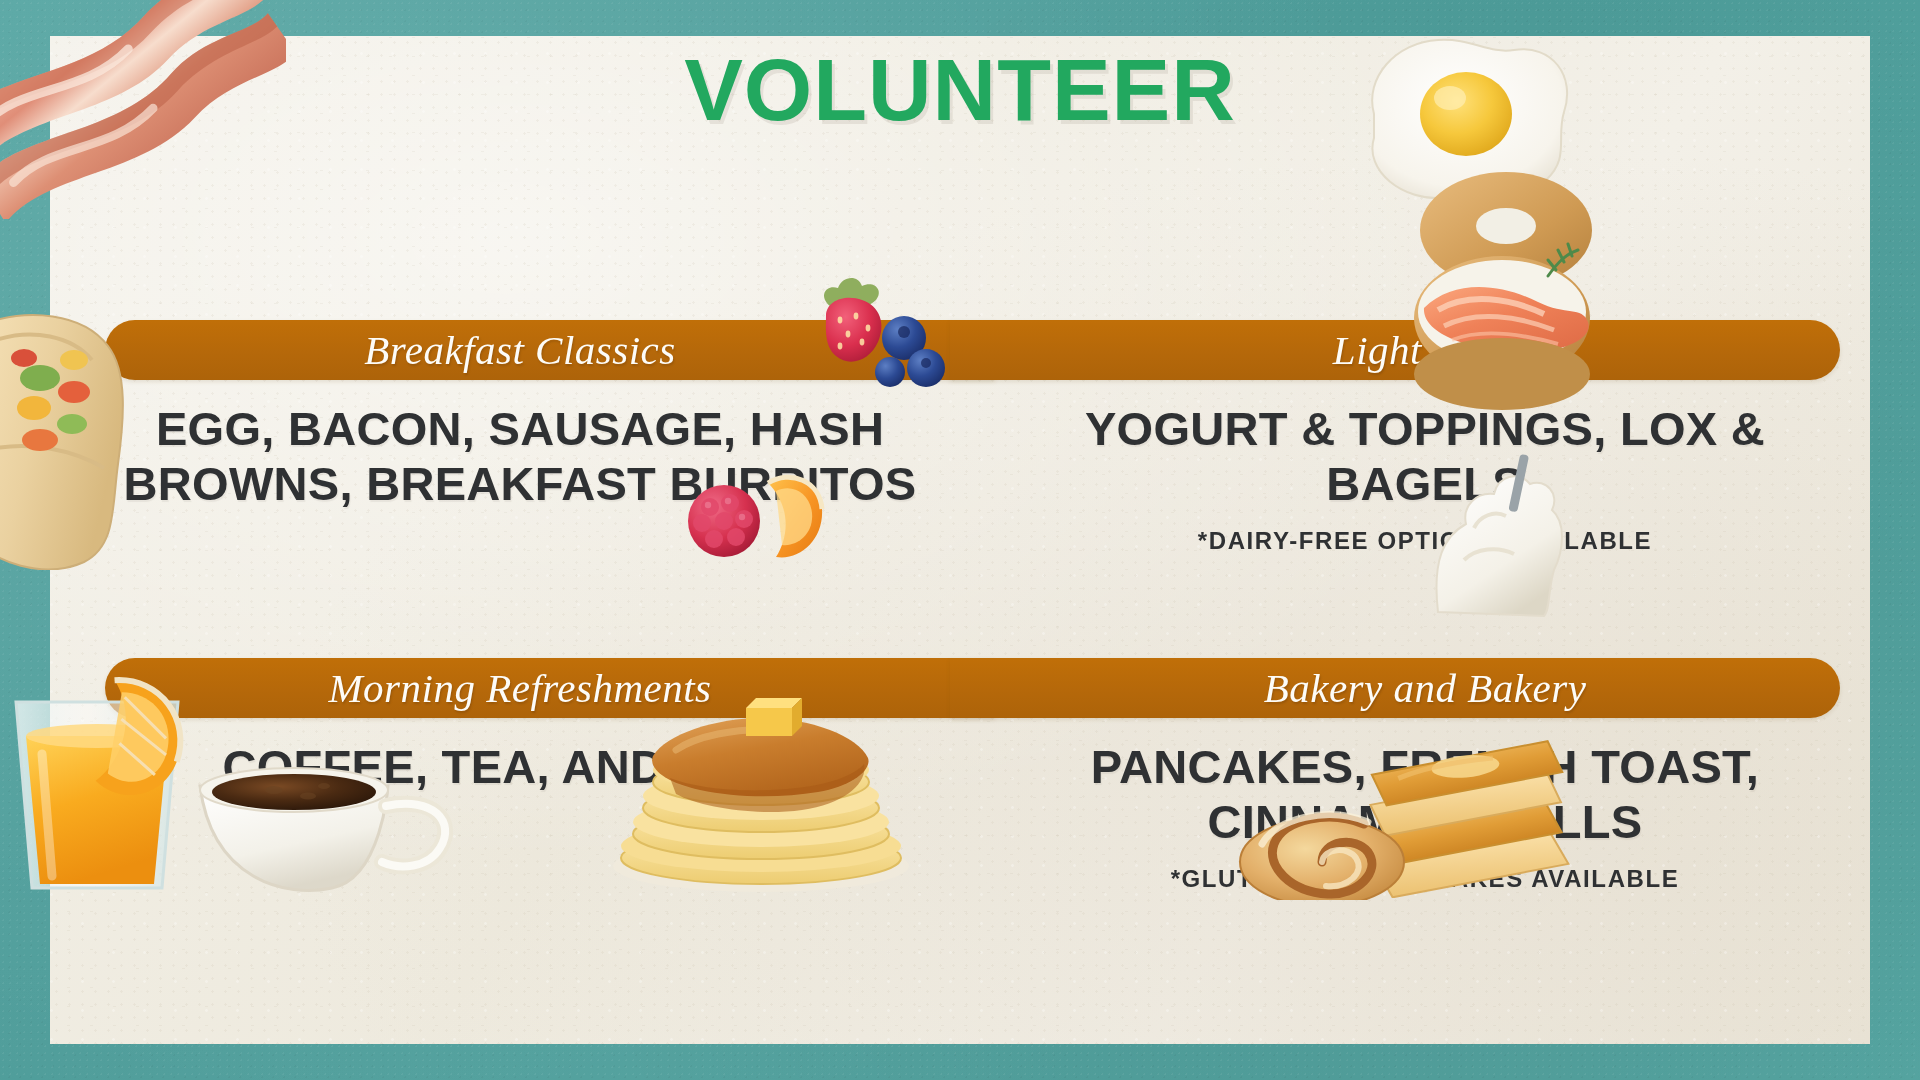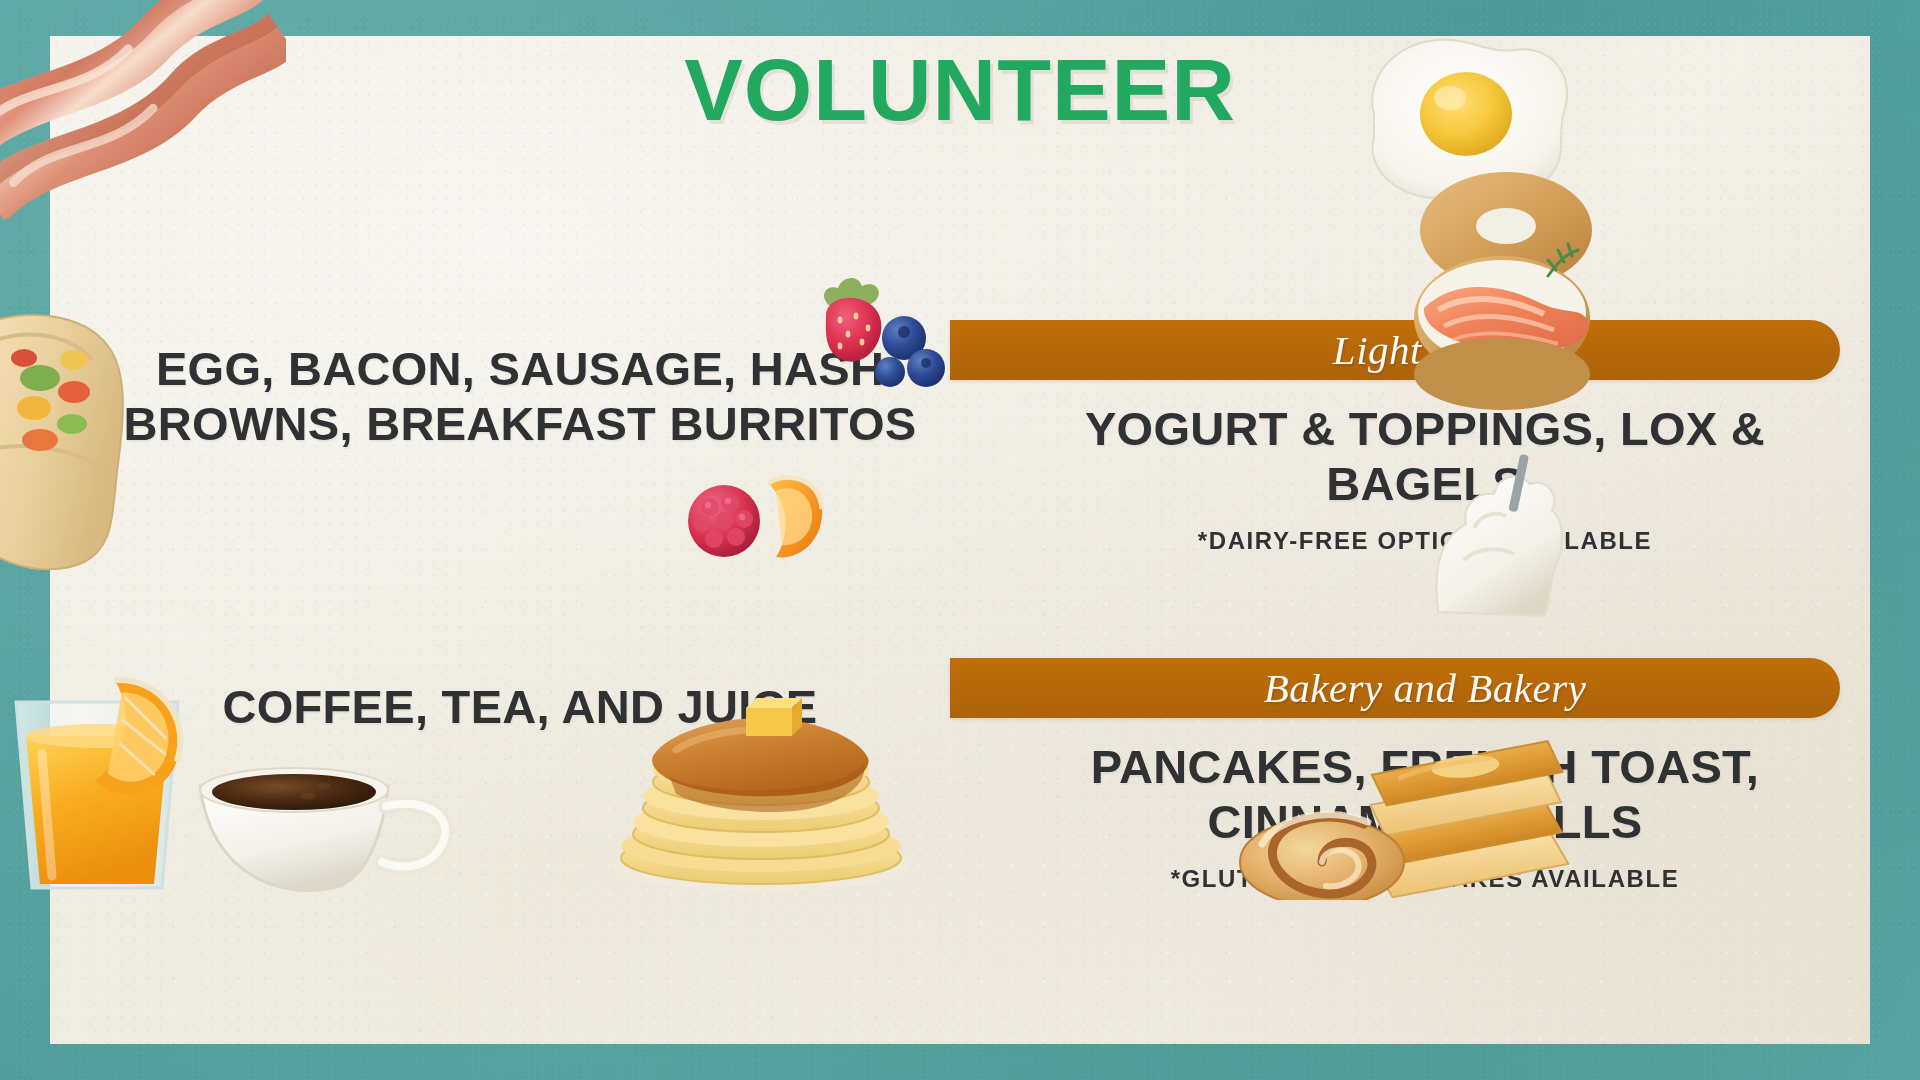--- a/index.html
+++ b/index.html
@@ -439,32 +439,38 @@
 
   <div id="content">
 
     <div class="title-wrap">
       <div class="title-line">
         <span class="t-green">VOLUNTEER</span>
       </div>
     </div>
 
     <div class="col col-left row1">
+      <div class="bar bar-left">
+        <span class="bar-label">Breakfast Classics</span>
+      </div>
       <div class="items">EGG, BACON, SAUSAGE, HASH BROWNS, BREAKFAST BURRITOS</div>
     </div>
 
     <div class="col col-right row1">
       <div class="bar bar-right">
         <span class="bar-label">Light Bites</span>
       </div>
       <div class="items">YOGURT &amp; TOPPINGS, LOX &amp; BAGELS</div>
       <div class="note">*DAIRY-FREE OPTIONS AVAILABLE</div>
     </div>
 
     <div class="col col-left row2">
+      <div class="bar bar-left">
+        <span class="bar-label">Morning Refreshments</span>
+      </div>
       <div class="items">COFFEE, TEA, AND JUICE</div>
     </div>
 
     <div class="col col-right row2">
       <div class="bar bar-right">
         <span class="bar-label">Bakery and Bakery</span>
       </div>
       <div class="items">PANCAKES, FRENCH TOAST, CINNAMON ROLLS</div>
       <div class="note">*GLUTEN-FREE PANCAKES AVAILABLE</div>
     </div>

